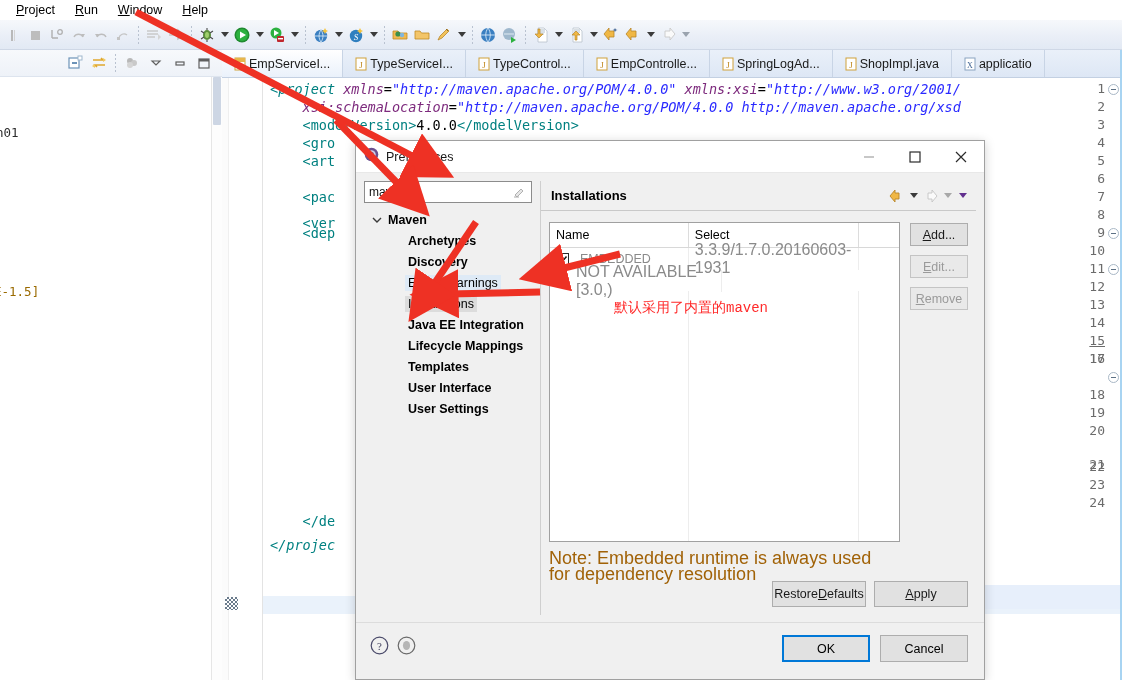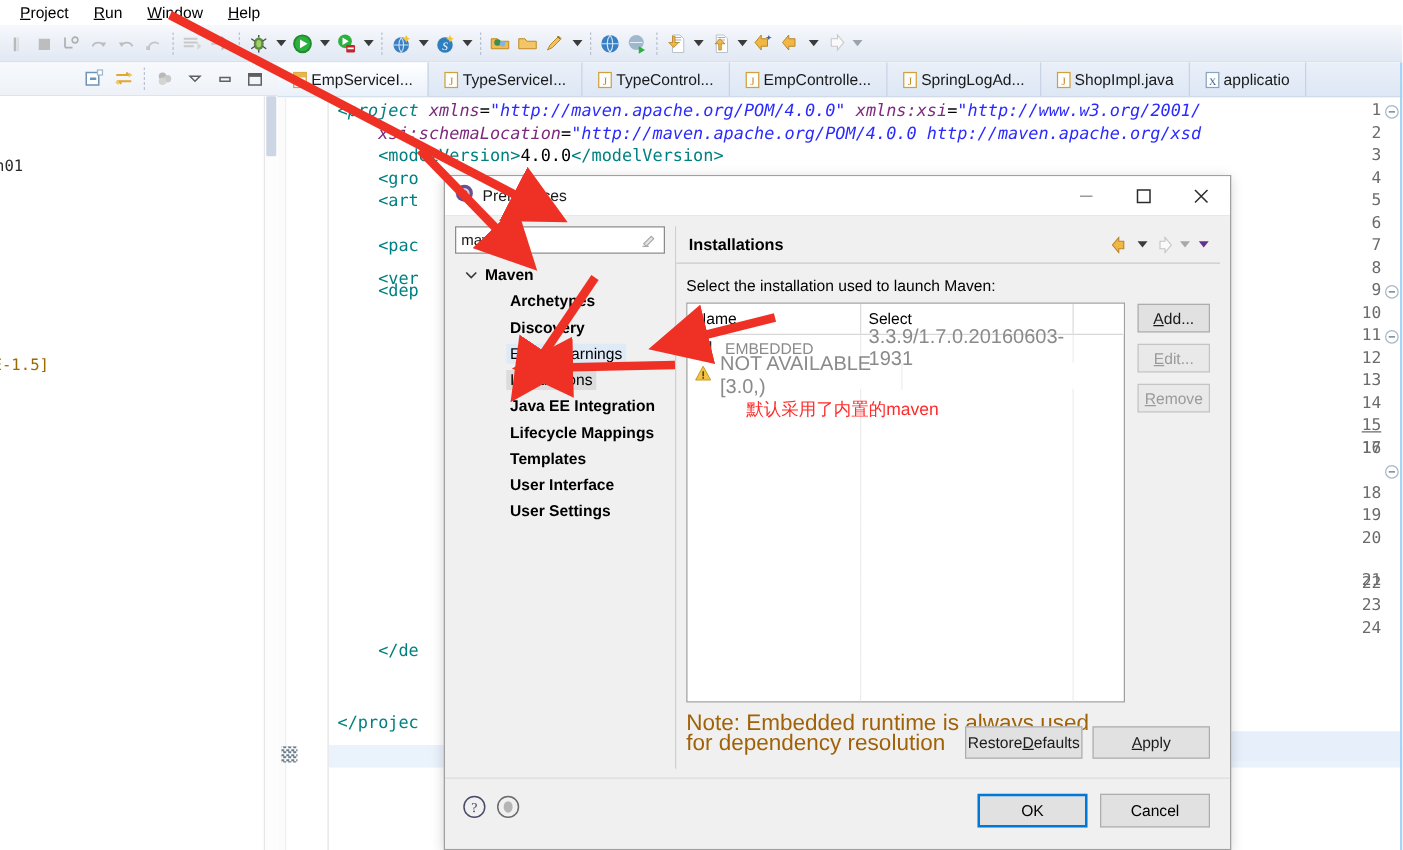--- a/index.html
+++ b/index.html
@@ -179,22 +179,22 @@
   .tc.c3{ width:40px; border-right:none;}
   .cellname{ font-size:12.5px; color:#8a8a8a;text-align:center; }
   .celldet{ font-size:16px; color:#8a8a8a; }
   .cb{ width:13px; height:13px; border:1px solid #2b2b2b; background:#fff; box-sizing:border-box;
        display:flex; align-items:center; justify-content:center; flex:0 0 auto;}
   .empty-rows{ position:absolute; left:0; top:68px; right:0; bottom:0; }
   .erow{ height:22px; display:flex; }
   .ecell{ box-sizing:border-box; border-right:1px solid #ededed; }
   .ecell.c1{ width:140px;} .ecell.c2{ width:172px;} .ecell.c3{ width:40px; border-right:none;}
   .cn-note{
-    position:absolute; left:47px; top:76px; font-size:14px; color:#ff2a2a;
-    font-family:Liberation Sans, sans-serif; white-space:nowrap; z-index:3;
+    position:absolute; left:64px; top:76px; font-size:14px; color:#ff2a2a;
+    font-family:Liberation Mono, monospace; white-space:nowrap; z-index:3;
   }
   .sidebtns{ display:flex; flex-direction:column; gap:9px; padding-top:1px; }
   .sbtn{
     width:58px; height:23px; border:1px solid #adadad; background:#e1e1e1;
     font-size:12.5px; color:#1a1a1a; display:flex; align-items:center; justify-content:center;
     box-sizing:border-box;
   }
   .sbtn.disabled{ color:#9a9a9a; background:#e9e9e9; border-color:#c4c4c4;}
   .sbtn u{ text-decoration:underline; }
   .note{ margin-top:8px; font-size:18px; color:#a16207; width:340px; line-height:16px;}
@@ -553,21 +553,21 @@
 
       <div class="codeline" style="top:2px;"><span class="t-tag">&lt;project</span> <span class="t-attr">xmlns</span>=<span class="t-str">"http://maven.apache.org/POM/4.0.0"</span> <span class="t-attr">xmlns:xsi</span>=<span class="t-str">"http://www.w3.org/2001/</span></div>
       <div class="codeline" style="top:20px;"><span class="t-attr">    xsi:schemaLocation</span>=<span class="t-str">"http://maven.apache.org/POM/4.0.0 http://maven.apache.org/xsd</span></div>
       <div class="codeline plain" style="top:38px;"><span class="t-tag">    &lt;modelVersion&gt;</span><span class="t-txt">4.0.0</span><span class="t-tag">&lt;/modelVersion&gt;</span></div>
       <div class="codeline plain" style="top:56px;"><span class="t-tag">    &lt;gro</span></div>
       <div class="codeline plain" style="top:74px;"><span class="t-tag">    &lt;art</span></div>
       <div class="codeline plain" style="top:92px;margin-top:44px;"><span class="t-tag">    &lt;ver</span></div>
       <div class="codeline plain" style="top:110px;"><span class="t-tag">    &lt;pac</span></div>
       <div class="codeline plain" style="top:146px;"><span class="t-tag">    &lt;dep</span></div>
       <div class="codeline plain" style="top:434px;"><span class="t-tag">    &lt;/de</span></div>
-      <div class="codeline plain" style="top:491px;"><span class="t-tag">&lt;/projec</span></div>
+      <div class="codeline plain" style="top:458px;font-style:italic;"><span class="t-tag">&lt;/projec</span></div>
     </div>
   </div>
 
   <div class="lower-band"></div>
   <div class="right-edge"></div>
 
   <div class="dialog">
 
     <div class="dlg-title">
       <span>
@@ -661,21 +661,20 @@
               <svg width="16" height="14">
                   <path d="M5 4h4V1l5 6-5 6v-3H5z" fill="#fafafa" stroke="#c4c4c4" stroke-width=".9"></path>
                 </svg>
             </span>
             <span class="navcaret dim"></span>
             <span class="navcaret purple"></span>
           </span>
         </div>
 
         <div class="pane-body">
-          <div class="inst-label">Select the installation used to launch Maven:</div>
 
           <div class="inst-row">
             <div class="table">
               <div class="thead">
                 <div class="th c1">Name</div>
                 <div class="th c2">Select</div>
                 <div class="th c3"></div>
               </div>
 
               <div class="trow">

